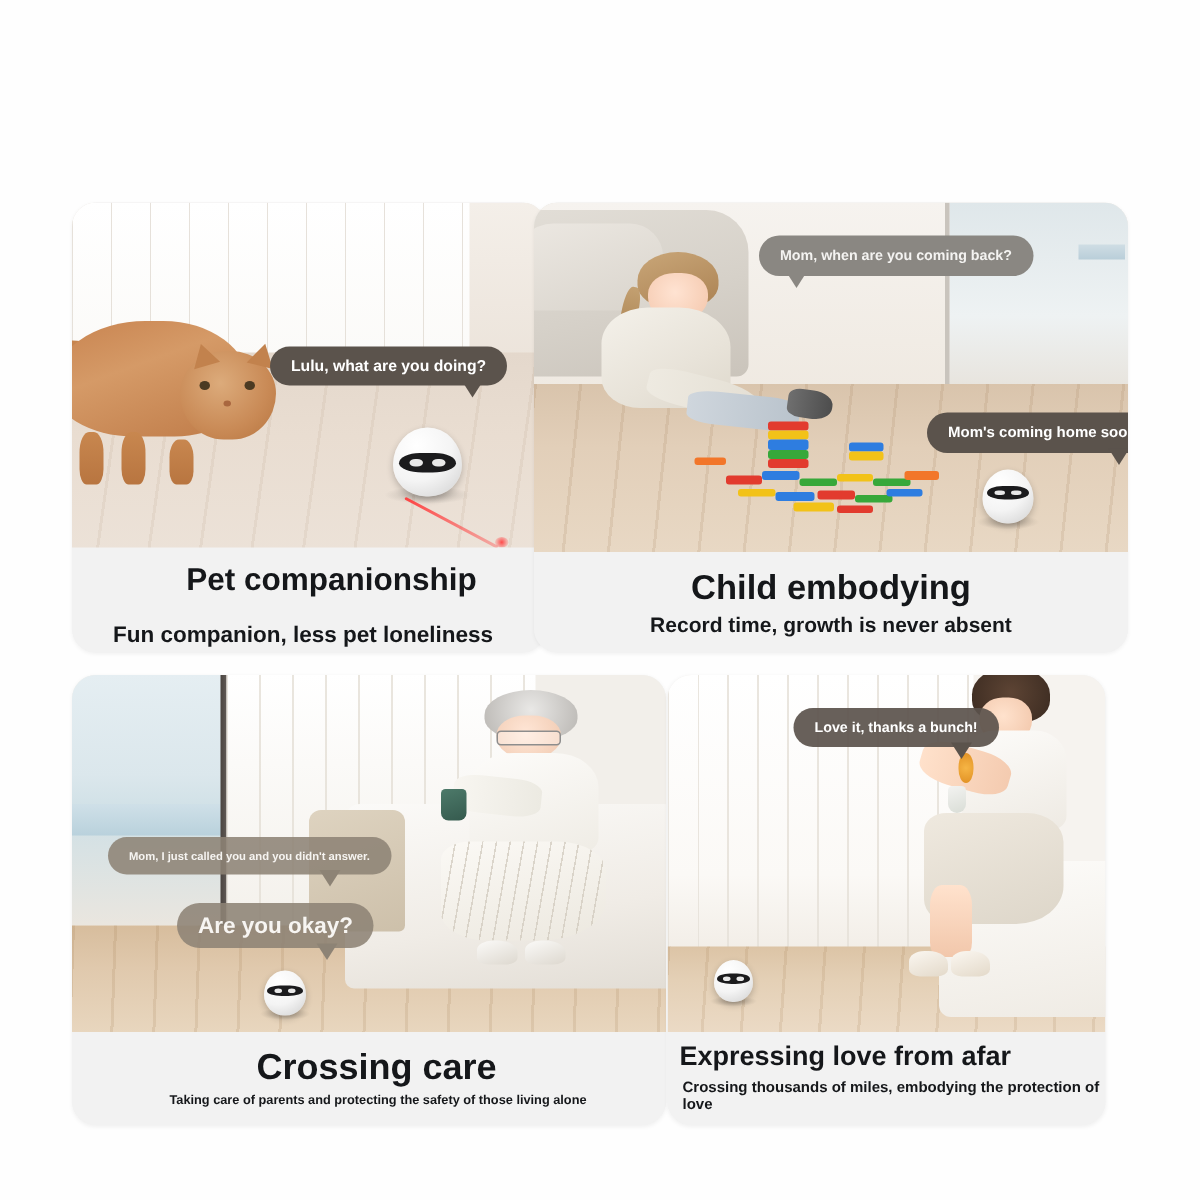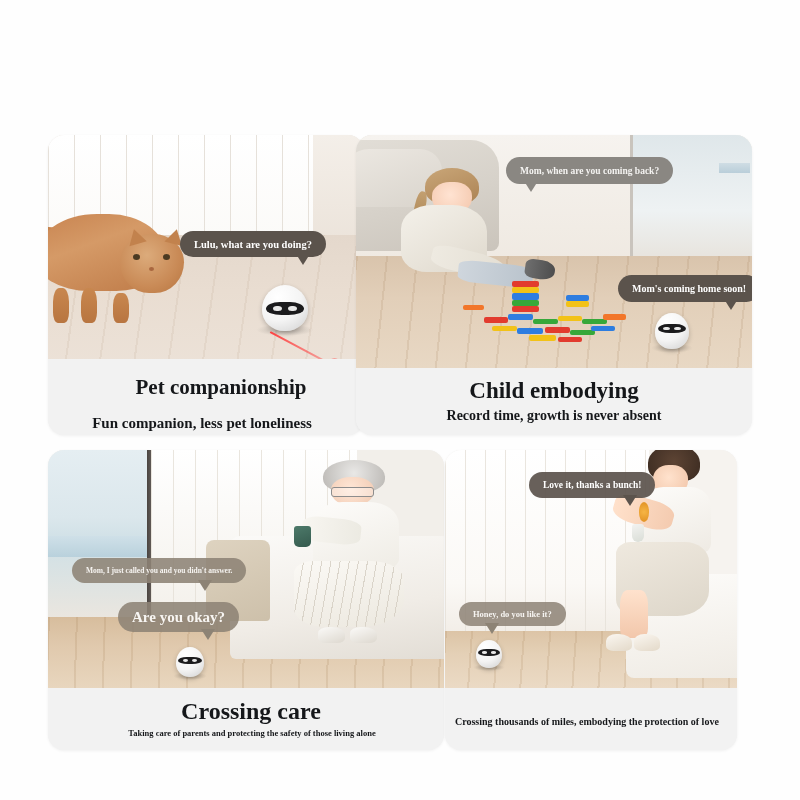--- a/index.html
+++ b/index.html
@@ -21,33 +21,32 @@
     white-space: nowrap;
   }
 
   
   .card {
     position: absolute;
     border-radius: 16px;
     overflow: hidden;
     background: #f1f1f1;
     box-shadow: 0 1px 3px rgba(0,0,0,.06);
-    font-family: Liberation Serif, serif;
   }
   .photo { position: absolute; left: 0; top: 0; right: 0; overflow: hidden; }
   .caption {
     position: absolute; left: 0; right: 0; bottom: 0;
     background: #f2f2f2;
     display: flex; flex-direction: column; align-items: center; justify-content: center;
   }
   .cap-title { font-weight: 700; color: #15171a; line-height: 1.05; }
   .cap-sub   { font-weight: 700; color: #15171a; line-height: 1.15; }
 
   
-  #card-pet   .caption { padding-top: 14px; }
+  #card-pet   .caption { padding-top: 8px; }
   #card-pet   .cap-title { font-size: 21px; margin-left: 30px; }
   #card-pet   .cap-sub   { font-size: 15px; margin-top: 17px; margin-left: -8px; }
 
   #card-child .cap-title { font-size: 23px; }
   #card-child .cap-sub   { font-size: 14px; margin-top: 4px; }
 
   #card-elder .cap-title { font-size: 24px; margin-left: 10px; }
   #card-elder .cap-sub   { font-size: 8.5px; margin-top: 5px; margin-left: 12px; }
 
   #card-love  .caption { align-items: flex-start; padding-left: 8px; }
@@ -595,24 +594,21 @@
               <div class="eye l"></div>
               <div class="eye r"></div>
             </div>
         </div>
 
         <div class="bubble" style="left:84px; top:22px; height:26px; font-size:9.5px; color:#5b534c; background:rgba(91,83,76,.92);">
           <span style="color:#fff">Love it, thanks a bunch!</span>
           <span class="tail" style="right:18px;"></span>
         </div>
 
-        <div class="bubble" style="left:14px; top:152px; height:24px; font-size:8.5px; color:#8d8375; background:rgba(141,131,117,.85);">
-          <span style="color:#f6f4f1">Honey, do you like it?</span>
-          <span class="tail" style="left:26px;"></span>
-        </div>
       </div>
     </div>
     <div class="caption" style="height:62px;">
+      <div class="cap-title">Expressing love from afar</div>
       <div class="cap-sub">Crossing thousands of miles, embodying the protection of love</div>
     </div>
   </div>
 
 </div>
 
 </body></html>

